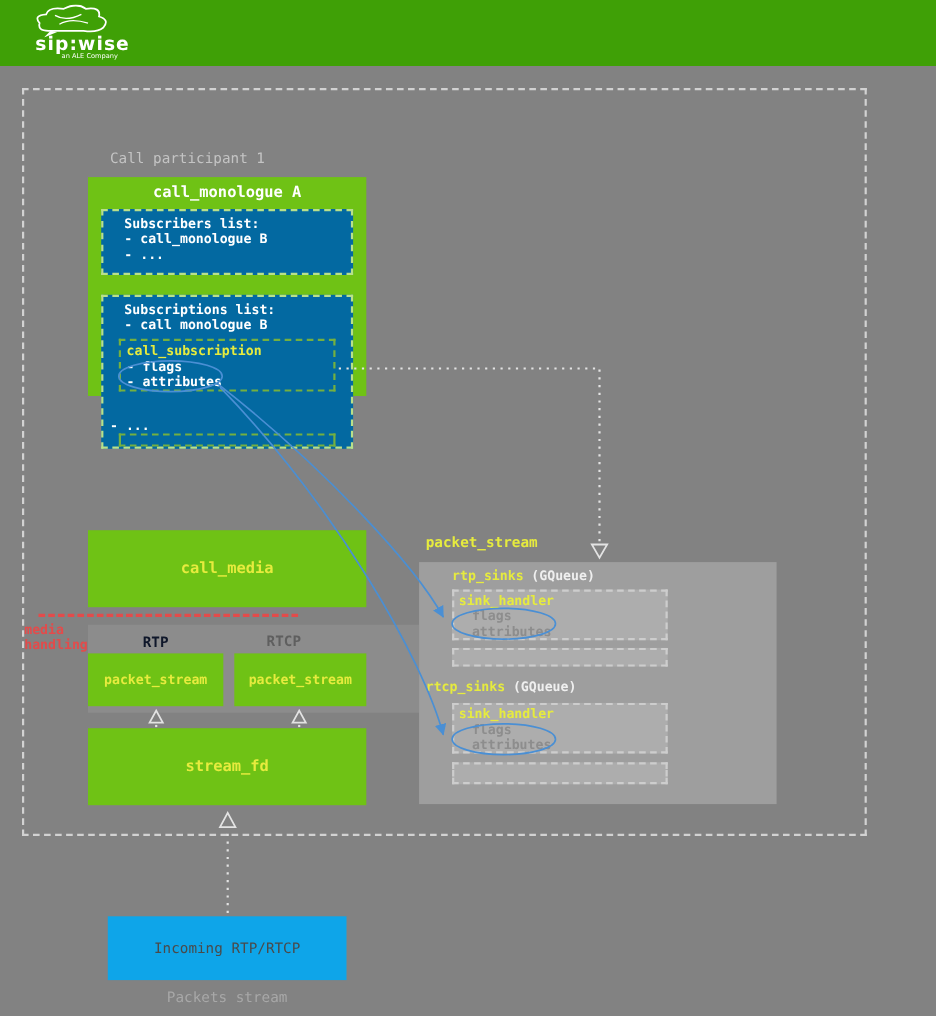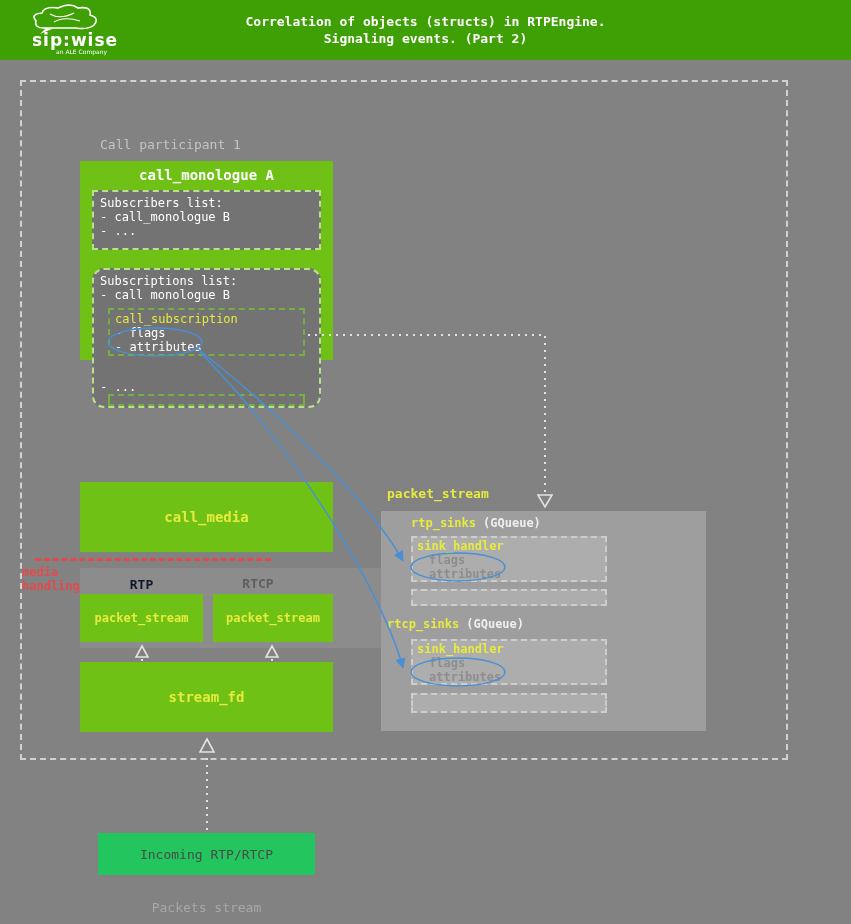--- a/index.html
+++ b/index.html
@@ -20,23 +20,23 @@
   .caption { position:absolute; font-size:13px; color:#c4c4c4; }
   .participant { left:100px; top:137px; }
   .packets { left:98px; top:900px; width:217px; text-align:center; color:#a8a8a8; }
 
   .gbox { position:absolute; background:#6fc215; }
   .yellow { color:#e6eb3e; }
 
   
   .monologue { left:80px; top:161px; width:253px; height:199px; }
   .mono-title { text-align:center; padding-top:6px; color:#fff; font-weight:bold; font-size:14px; }
-  .subbox { position:absolute; background:#737373; border:2px dashed #b9e08a; color:#fff; font-weight:normal; font-size:12px; line-height:14px; padding:4px 6px; }
+  .subbox { position:absolute; background:#0369a1; border:2px dashed #b9e08a; color:#fff; font-weight:bold; font-size:12px; line-height:14px; padding:4px 19px; }
   .subscribers { left:12px; top:29px; width:229px; height:60px; }
-  .subscriptions { left:12px; top:107px; width:229px; height:140px;border-radius:12px; }
+  .subscriptions { left:12px; top:107px; width:229px; height:140px; }
   .subscription-inner { position:absolute; left:14px; top:38px; width:197px; height:48px; border:2px dashed #74b040; padding:2px 5px; }
   .sub-more { position:absolute; left:6px; top:110px; }
   .sub-placeholder { position:absolute; left:14px; top:124px; width:197px; height:12px; border:2px dashed #74b040; }
 
   
   .centerbox { display:flex; align-items:center; justify-content:center; font-weight:bold; }
   .callmedia { left:80px; top:482px; width:253px; height:70px; font-size:14px; }
   .streamfd { left:80px; top:662px; width:253px; height:70px; font-size:14px; }
   .gray-strip { position:absolute; left:80px; top:568px; width:301px; height:80px; background:#8c8c8c; }
   .rtp-label  { position:absolute; left:80px; top:577px; width:123px; text-align:center; color:#0f172a; font-weight:bold; font-size:13px; }
@@ -54,42 +54,38 @@
   .sinks-line { position:absolute; left:6px; }
   .sl1 { top:5px;margin-left:24px; } .sl2 { top:106px; }
   .sinks-type { margin-left:7px; color:#efefef; }
   .handler { position:absolute; left:30px; width:196px; height:46px; background:#adadad; border:2px dashed #cdcdcd; padding:1px 4px; }
   .h1 { top:25px; } .h2 { top:128px; }
   .gfield { color:#8d8d8d; margin-left:12px; line-height:14px; }
   .empty-handler { position:absolute; left:30px; width:196px; background:#adadad; border:2px dashed #cdcdcd; }
   .e1 { top:78px; height:17px; } .e2 { top:182px; height:20px; }
 
   
-  .incoming { position:absolute; left:98px; top:833px; width:217px; height:42px; background:#22c55e; color:#4a4a4a; font-size:13px; display:flex; align-items:center; justify-content:center; }
+  .incoming { position:absolute; left:98px; top:833px; width:217px; height:58px; background:#0ea5e9; color:#4a4a4a; font-size:13px; display:flex; align-items:center; justify-content:center; }
 
   .overlay { position:absolute; left:0; top:0; pointer-events:none; }
 </style>
 </head>
 <body>
 
 <div class="canvas">
 
   <div class="header">
     <div class="logo">
       <svg class="logo-cloud" width="78" height="30" viewBox="0 0 78 30">
         <path d="M14 24 Q4 24 6 17 Q0 10 12 9 Q14 2 28 4 Q40 -2 48 4 Q62 2 60 11 Q70 14 64 21 Q58 26 46 24 Z" fill="none" stroke="#ffffff" stroke-width="1.6"></path>
         <path d="M20 10 Q30 16 44 9 M24 18 Q34 12 50 17" fill="none" stroke="#ffffff" stroke-width="1.2"></path>
         <path d="M16 24 L10 30 L22 25" fill="#ffffff"></path>
       </svg>
       <div class="logo-text">sip:wise</div>
       <div class="logo-sub">an ALE Company</div>
-    </div>
-    <div class="header-title">
-      <div>Correlation of objects (structs) in RTPEngine.</div>
-      <div>Signaling events. (Part 2)</div>
     </div>
   </div>
 
   <div class="outer-dashed"></div>
 
   <div class="caption participant">Call participant 1</div>
 
   <div class="gbox monologue">
     <div class="mono-title">call_monologue A</div>
 

